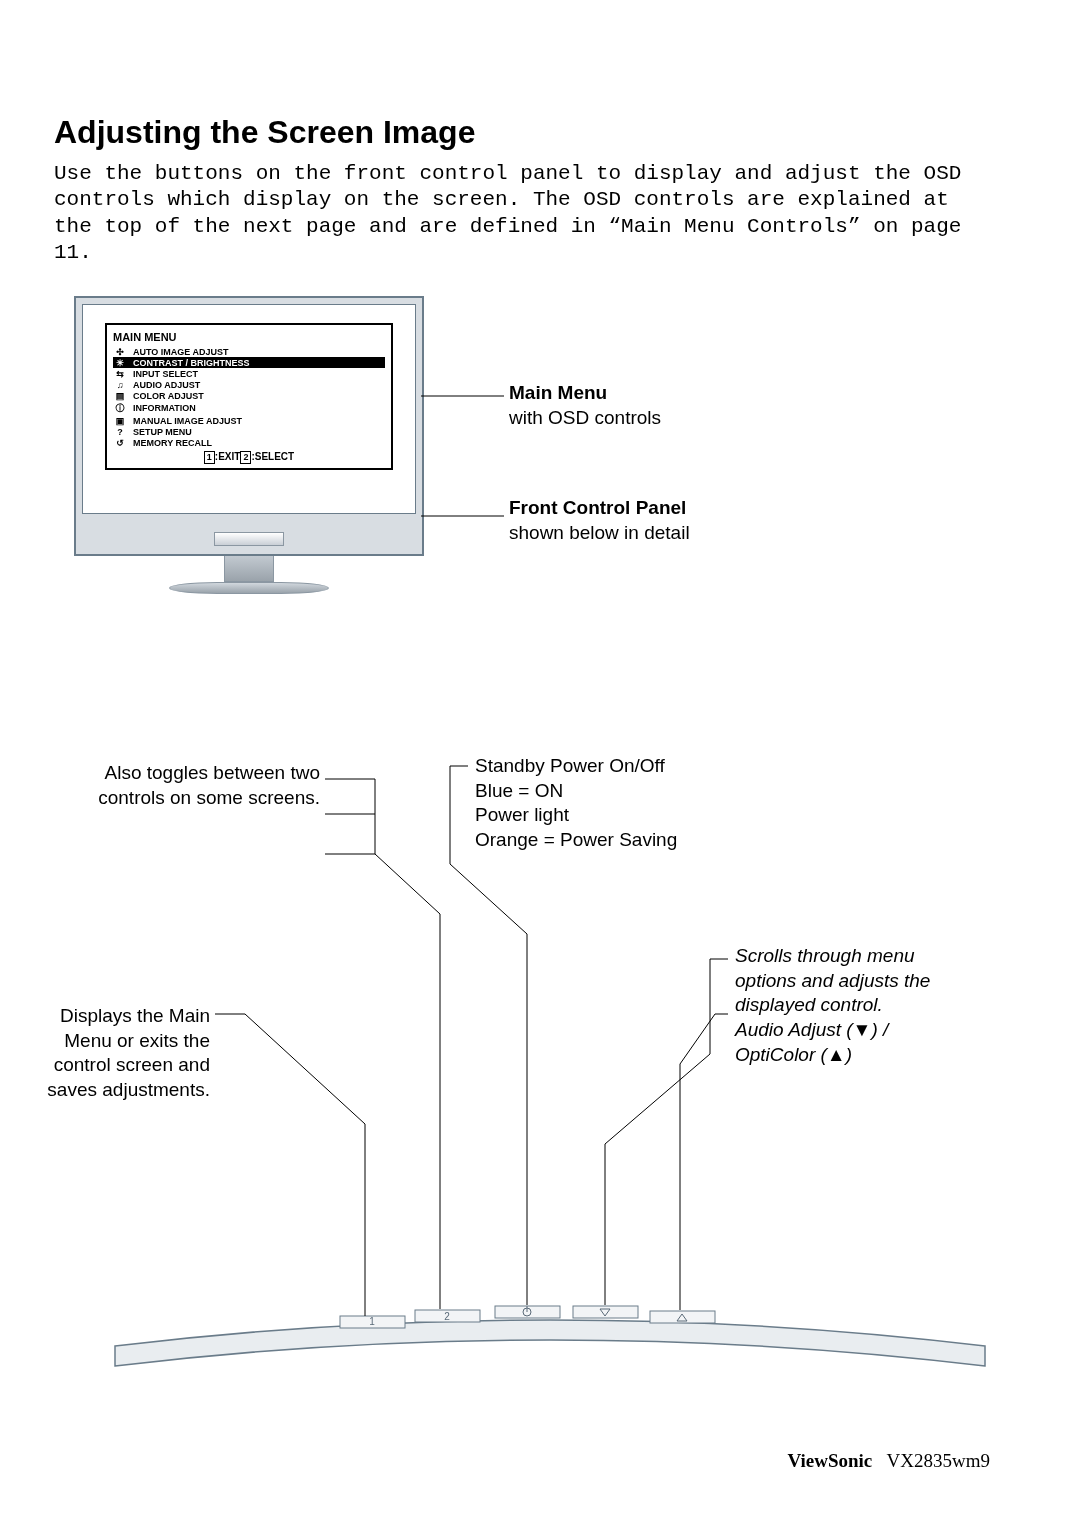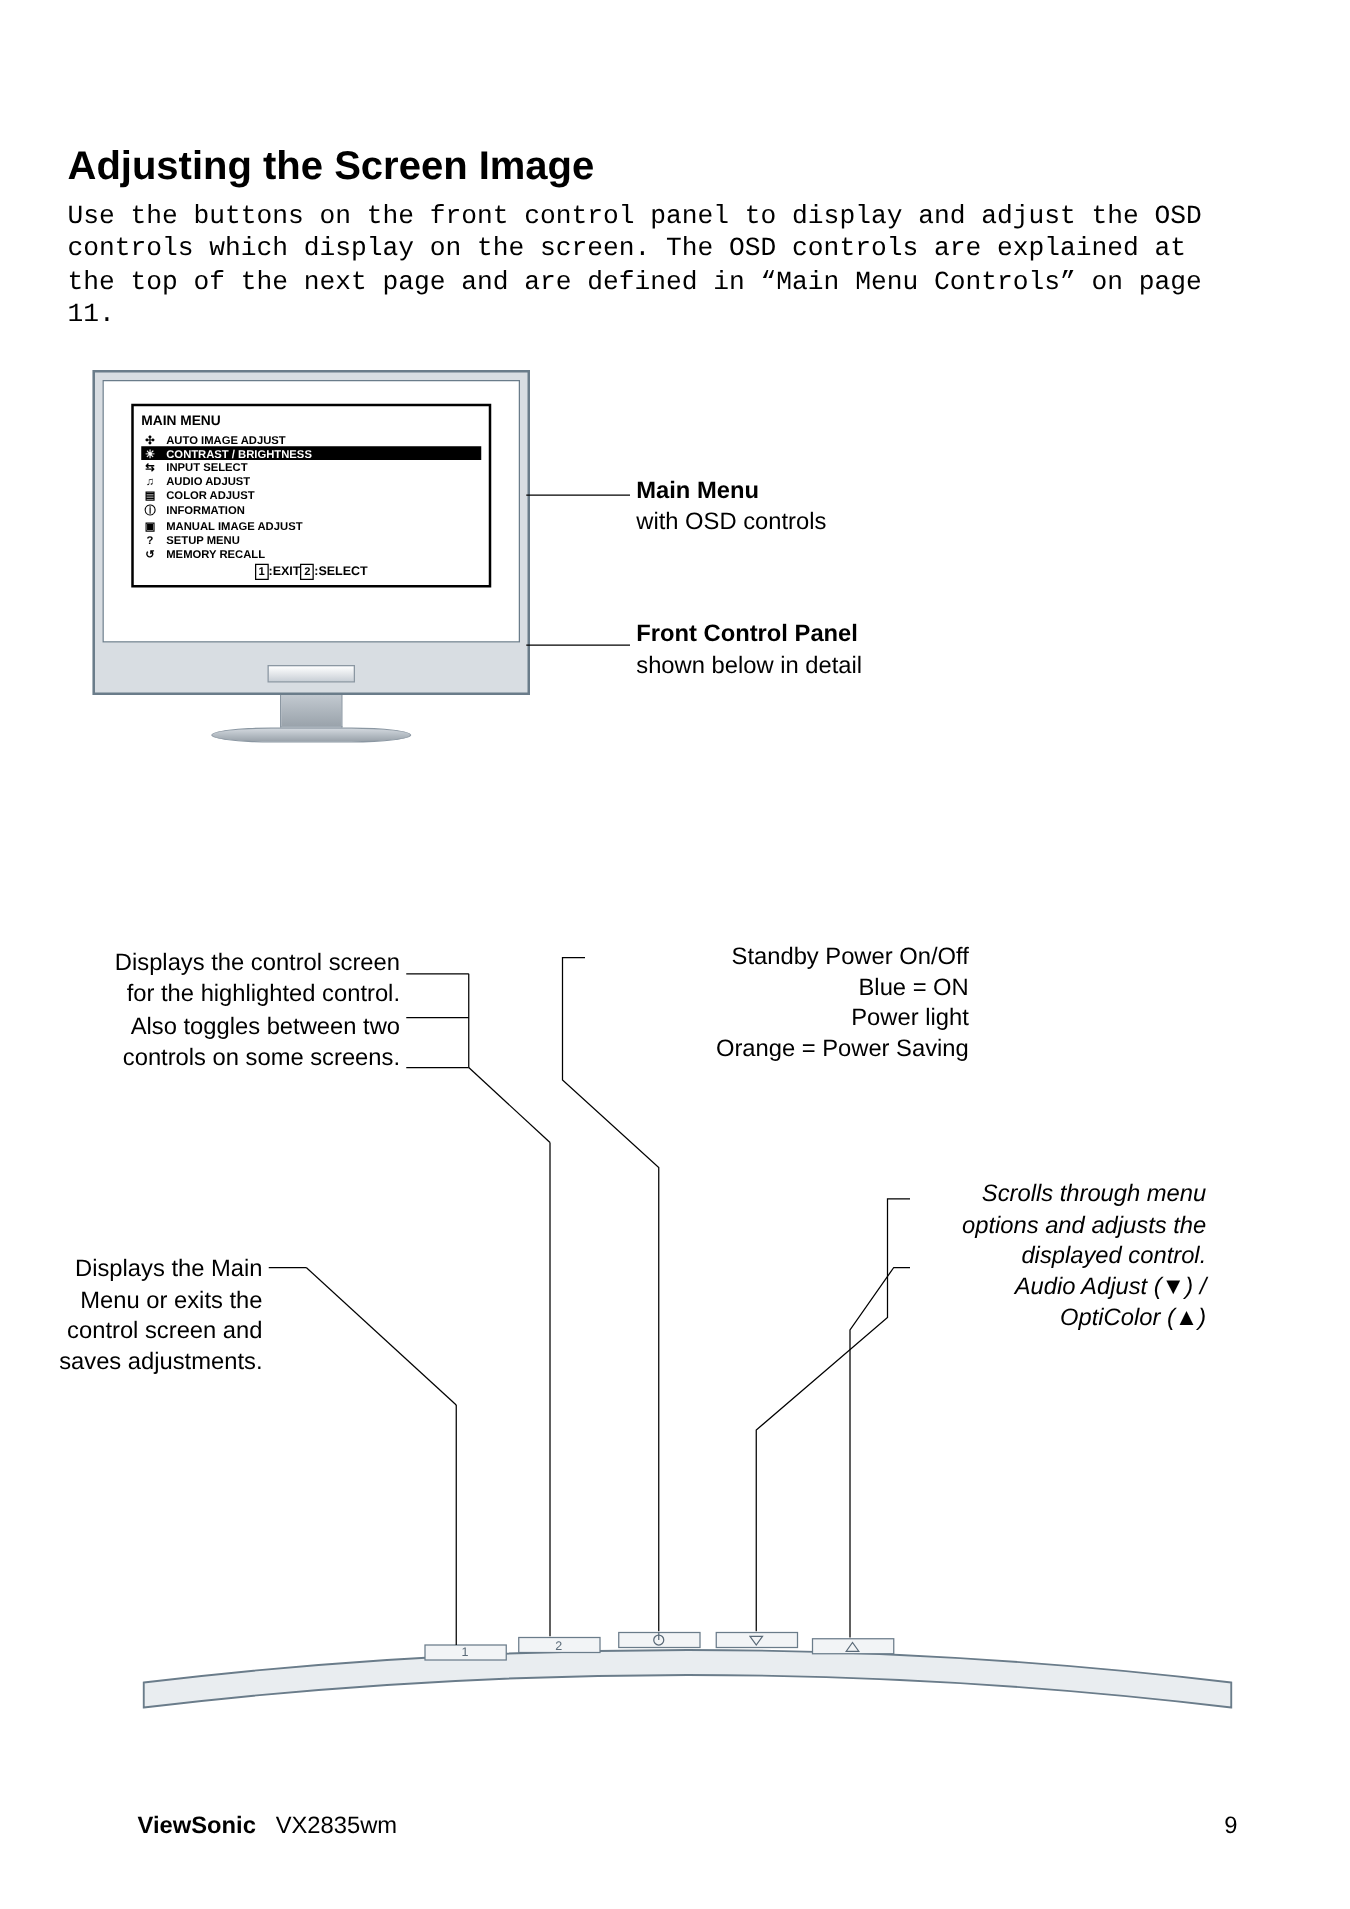--- a/index.html
+++ b/index.html
@@ -138,39 +138,38 @@
     left: 110px;
     top: 730px;
     width: 880px;
     height: 620px;
   }
   .callout {
     position: absolute;
     font-size: 19px;
     line-height: 1.3;
     font-family: Arial, sans-serif;
-    text-align: right;
   }
   .left { text-align: right; }
   .panel-svg {
     position: absolute;
     left: 0;
     bottom: 0;
     width: 880px;
     height: 620px;
   }
   .footer {
     position: absolute;
     left: 110px;
     right: 90px;
     bottom: 55px;
     display: flex;
-    justify-content: space-between;
+    justify-content: flex-end;
     font-size: 19px;
-    font-family: Liberation Sans, sans-serif;
+    font-family: Liberation Serif, serif;
   }
   .footer b { font-weight: bold; }
 </style>
 </head>
 <body>
 
 <div class="page">
   <h1>Adjusting the Screen Image</h1>
   <p class="intro">Use the buttons on the front control panel to display and adjust the OSD controls which display on the screen. The OSD controls are explained at the top of the next page and are defined in “Main Menu Controls” on page 11.</p>
 
@@ -280,21 +279,20 @@
       <line x1="135" y1="260" x2="255" y2="370" stroke="#000"></line>
       <line x1="255" y1="370" x2="255" y2="562" stroke="#000"></line>
 
       <path d="M 358 12 L 340 12 L 340 110 L 417 180 L 417 551" fill="none" stroke="#000"></path>
 
       <path d="M 618 205 L 600 205 L 600 300 L 495 390 L 495 551" fill="none" stroke="#000"></path>
       <path d="M 618 260 L 605 260 L 570 310 L 570 556" fill="none" stroke="#000"></path>
     </svg>
 
     <div class="callout left" style="left:-20px; top:5px; width:230px;">
-      <div>Displays the control screen for the highlighted control.</div>
       <div style="margin-top:2px">Also toggles between two controls on some screens.</div>
     </div>
 
     <div class="callout left" style="left:-80px; top:250px; width:180px;">
       <div>Displays the Main Menu or exits the control screen and saves adjustments.</div>
     </div>
 
     <div class="callout" style="left:365px; top:0px; width:300px;">
       <div>Standby Power On/Off</div>
       <div>Blue = ON</div>

